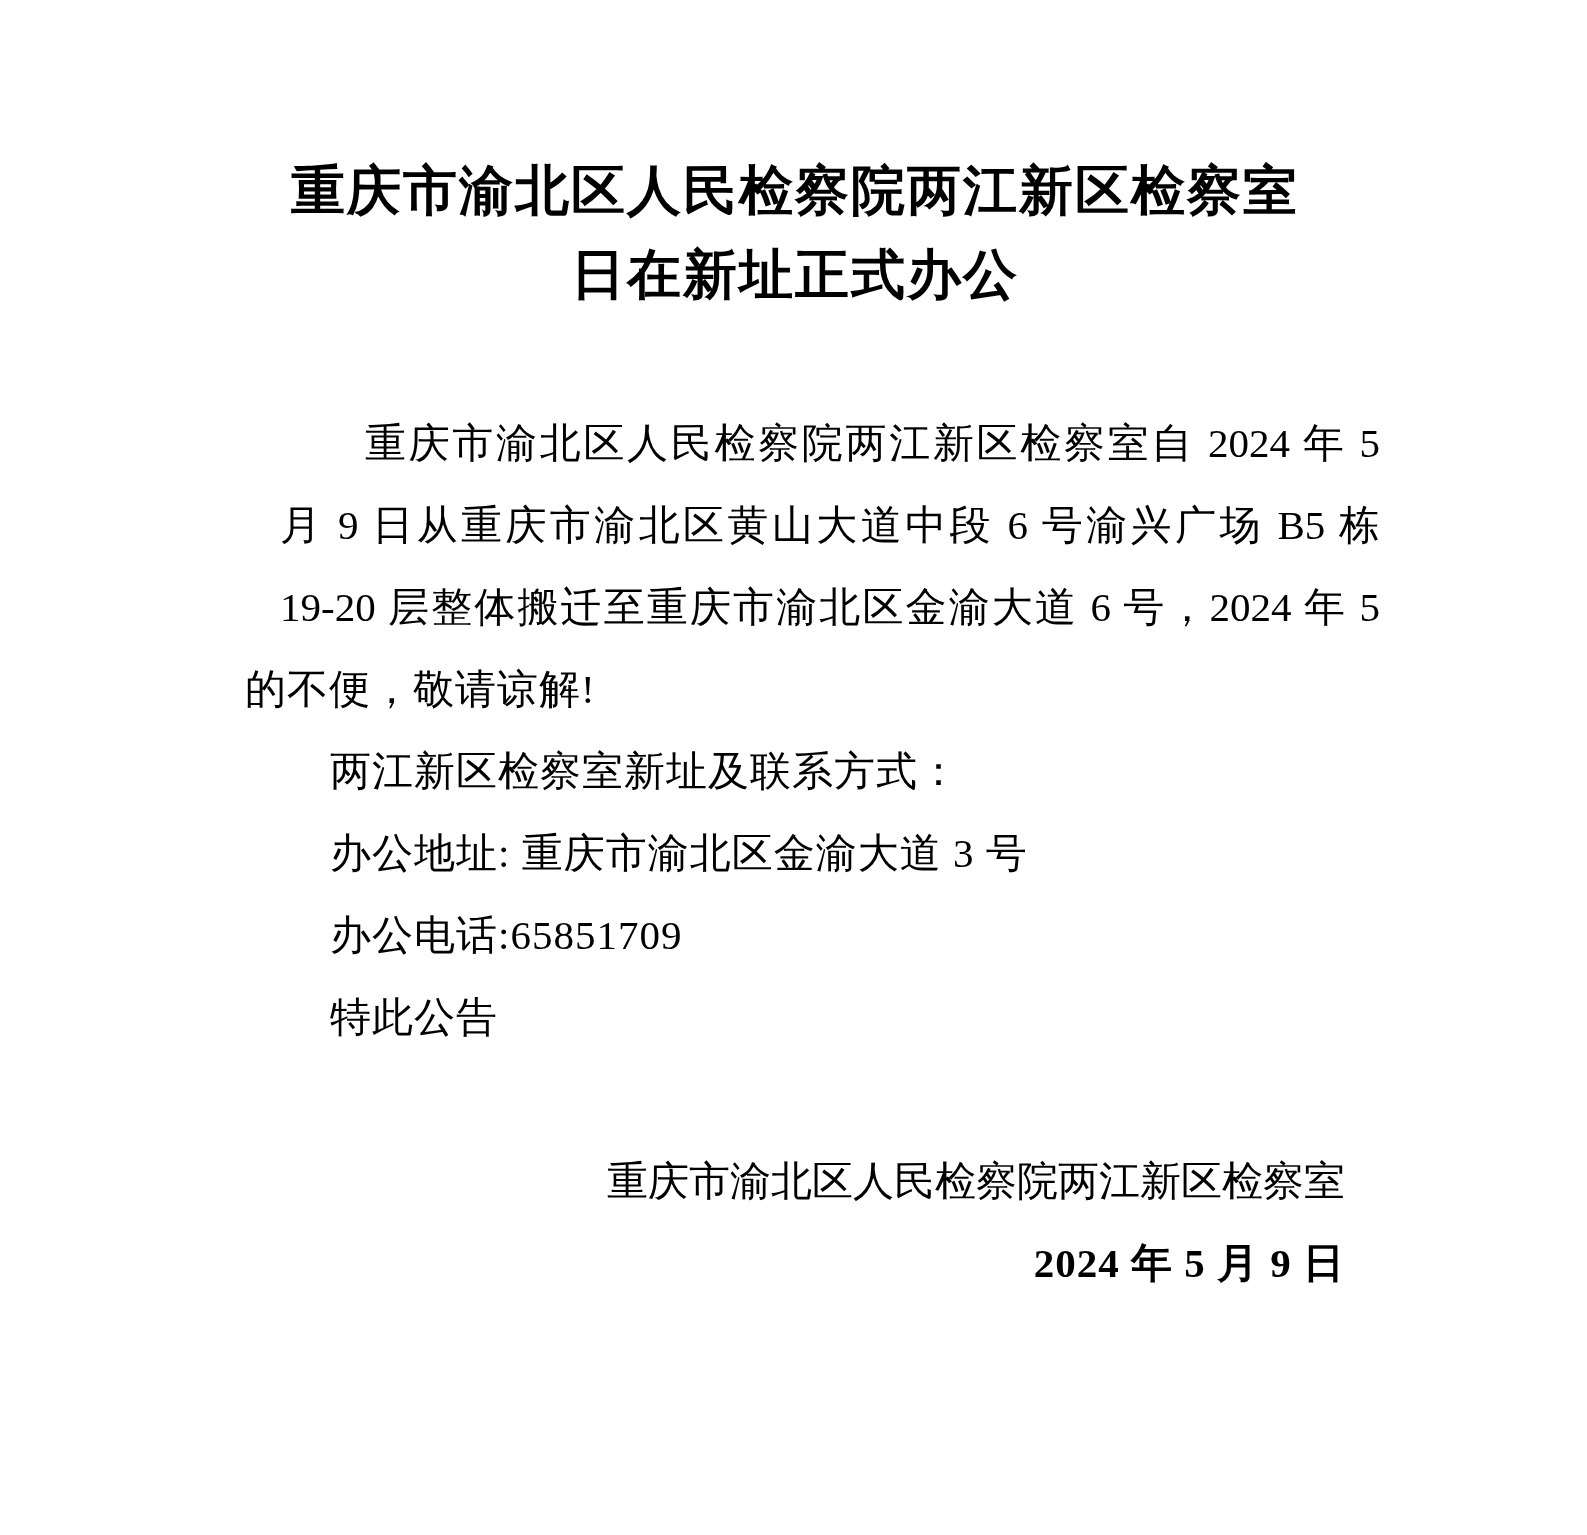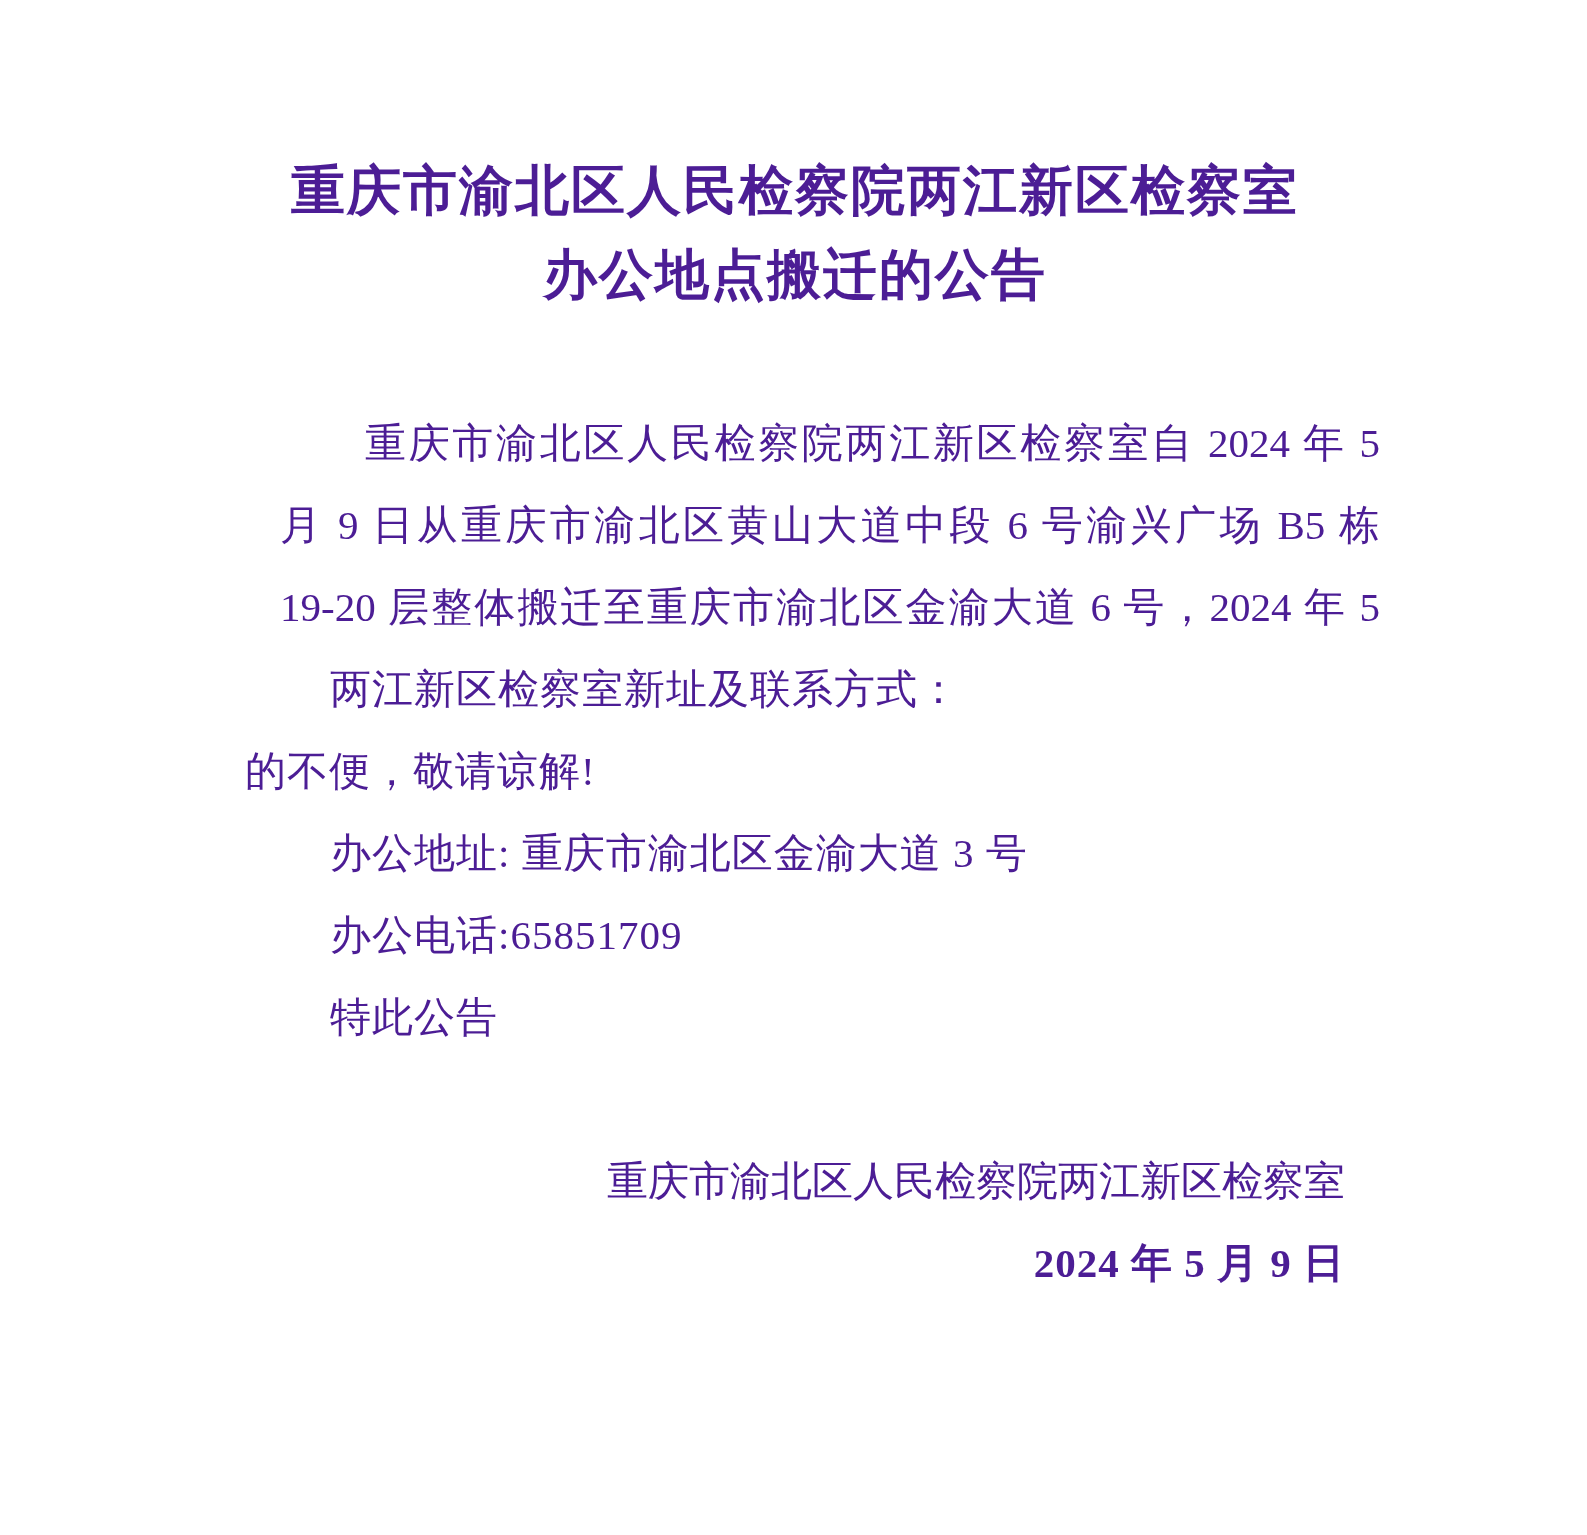--- a/index.html
+++ b/index.html
@@ -5,21 +5,21 @@
   html, body {
     margin: 0;
     padding: 0;
     background: #ffffff;
   }
   .page {
     position: relative;
     width: 1587px;
     height: 1535px;
     background: #ffffff;
-    color: #4c1d95;
+    color: #000000;
     font-family: "Liberation Serif", "DejaVu Serif", serif;
     overflow: hidden;
   }
   .content {
     position: absolute;
     left: 245px;
     top: 0;
     width: 1100px;
   }
   .title {
@@ -74,29 +74,29 @@
   }
 </style>
 </head>
 <body>
 
 <div class="page">
   <div class="content">
 
     <h1 class="title">
       <span class="title-line">重庆市渝北区人民检察院两江新区检察室</span>
-      <span class="title-line">办公地点搬迁的公告</span>
+      <span class="title-line">日在新址正式办公</span>
     </h1>
 
     <div class="body-block">
       <div class="line just indent">重庆市渝北区人民检察院两江新区检察室自 2024 年 5</div>
       <div class="line just">月 9 日从重庆市渝北区黄山大道中段 6 号渝兴广场 B5 栋</div>
       <div class="line just">19-20 层整体搬迁至重庆市渝北区金渝大道 6 号，2024 年 5</div>
+      <div class="line plain">的不便，敬请谅解!</div>
       <div class="line plain indent">两江新区检察室新址及联系方式：</div>
-      <div class="line plain">的不便，敬请谅解!</div>
       <div class="line plain indent">办公地址: 重庆市渝北区金渝大道 3 号</div>
       <div class="line plain indent">办公电话:65851709</div>
       <div class="line plain indent">特此公告</div>
     </div>
 
     <div class="spacer"></div>
 
     <div class="line signature">重庆市渝北区人民检察院两江新区检察室</div>
 
     <div class="line date">2024 年 5 月 9 日</div>

